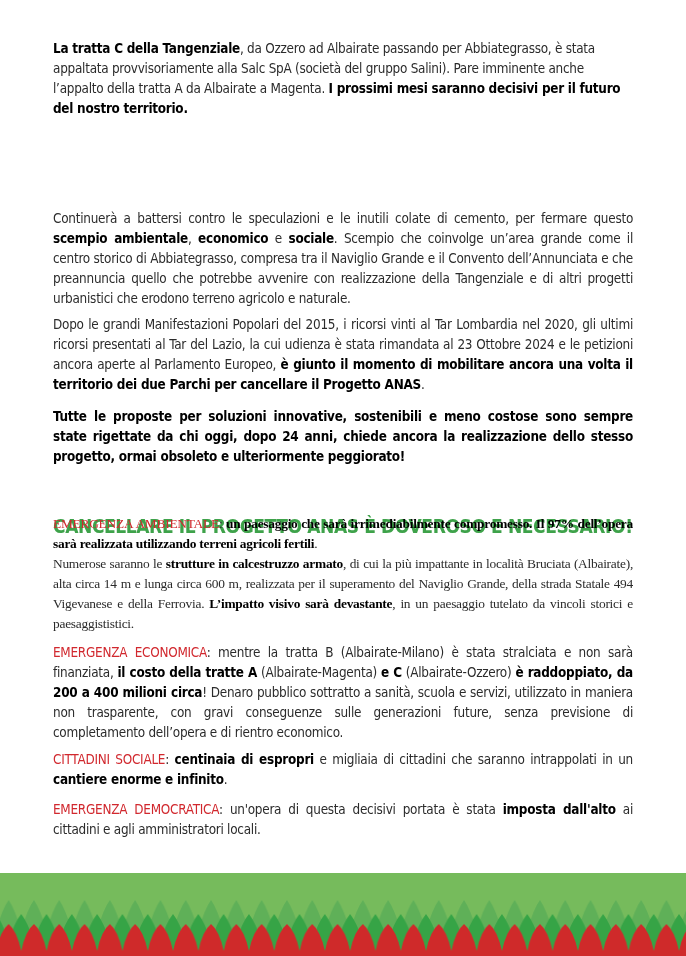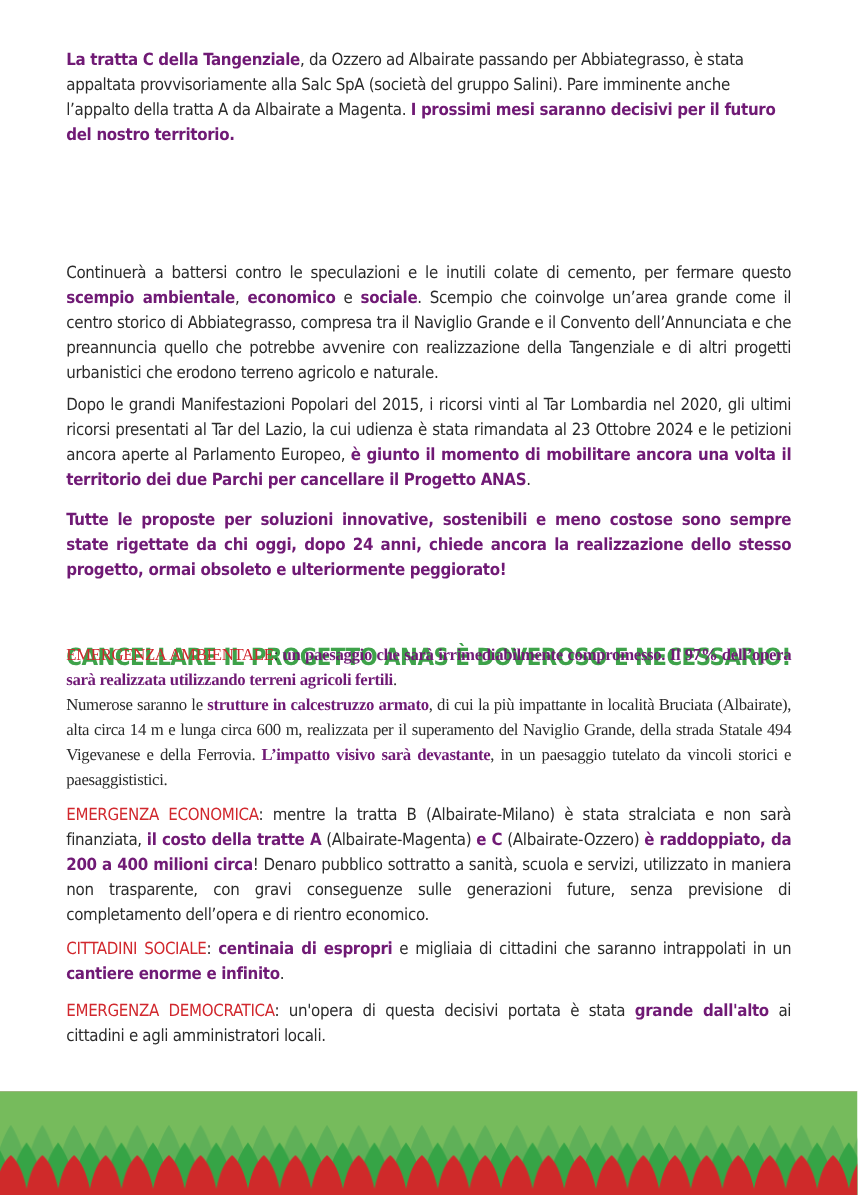--- a/index.html
+++ b/index.html
@@ -6,21 +6,21 @@
   body {
     width: 686px; height: 956px; overflow: hidden; background: #ffffff;
     font-family: "DejaVu Sans Condensed", "Liberation Sans Narrow", "Liberation Sans", sans-serif;
     color: #2b2b2b; position: relative;
   }
   .page { position: absolute; left: 53px; top: 0; width: 580px; }
   .p {
     font-size: 13.4px; line-height: 20px; margin: 0; text-align: justify;
     font-stretch: condensed; letter-spacing: -0.25px;
   }
-  .p b { font-weight: bold; color: #701a75; }
+  .p b { font-weight: bold; color: #000000; }
   .p .red { color: #d1282e; }
   .h {
     color: #3ea24a; font-weight: bold; font-size: 19px; line-height: 21px;
     margin: 0; letter-spacing: -0.4px; font-stretch: condensed;
   }
   #p1 { position: absolute; top: 39px; }
   #h1 { position: absolute; top: 159px; }
   #p2 { position: absolute; top: 209px; }
   #p3 { position: absolute; top: 315px; }
   #p4 { position: absolute; top: 407px; }
@@ -48,21 +48,21 @@
   <p id="p4" class="p"><b>Tutte le proposte per soluzioni innovative, sostenibili e meno costose sono sempre state rigettate da chi oggi, dopo 24 anni, chiede ancora la realizzazione dello stesso progetto, ormai obsoleto e ulteriormente peggiorato!</b></p>
 
   <h2 id="h2" class="h">CANCELLARE IL PROGETTO ANAS È DOVEROSO E NECESSARIO!</h2>
 
   <p id="p5" class="p"><span class="red">EMERGENZA AMBIENTALE</span><span>: </span><b>un paesaggio che sarà irrimediabilmente compromesso. Il 97% dell’opera sarà realizzata utilizzando terreni agricoli fertili</b><span>.</span><br><span>Numerose saranno le </span><b>strutture in calcestruzzo armato</b><span>, di cui la più impattante in località Bruciata (Albairate), alta circa 14 m e lunga circa 600 m, realizzata per il superamento del Naviglio Grande, della strada Statale 494 Vigevanese e della Ferrovia. </span><b>L’impatto visivo sarà devastante</b><span>, in un paesaggio tutelato da vincoli storici e paesaggististici.</span></p>
 
   <p id="p6" class="p"><span class="red">EMERGENZA ECONOMICA</span><span>: mentre la tratta B (Albairate-Milano) è stata stralciata e non sarà finanziata, </span><b>il costo della tratte A</b><span> (Albairate-Magenta) </span><b>e C</b><span> (Albairate-Ozzero) </span><b>è raddoppiato, da 200 a 400 milioni circa</b><span>! Denaro pubblico sottratto a sanità, scuola e servizi, utilizzato in maniera non trasparente, con gravi conseguenze sulle generazioni future, senza previsione di completamento dell’opera e di rientro economico.</span></p>
 
   <p id="p7" class="p"><span class="red">CITTADINI SOCIALE</span><span>: </span><b>centinaia di espropri</b><span> e migliaia di cittadini che saranno intrappolati in un </span><b>cantiere enorme e infinito</b><span>.</span></p>
 
-  <p id="p8" class="p"><span class="red">EMERGENZA DEMOCRATICA</span><span>: un'opera di questa decisivi portata è stata </span><b>grande dall'alto</b><span> ai cittadini e agli amministratori locali.</span></p>
+  <p id="p8" class="p"><span class="red">EMERGENZA DEMOCRATICA</span><span>: un'opera di questa decisivi portata è stata </span><b>imposta dall'alto</b><span> ai cittadini e agli amministratori locali.</span></p>
 </div>
 
 <svg class="band" viewBox="0 0 686 83" preserveAspectRatio="none" xmlns="http://www.w3.org/2000/svg">
   <defs>
     <pattern id="back" x="-4" y="0" width="25.3" height="83" patternUnits="userSpaceOnUse">
       <path d="M0 83 L0 58 Q6 36 12.65 27 Q19 36 25.3 58 L25.3 83 Z" fill="#5fb058"></path>
     </pattern>
     <pattern id="mid" x="8.6" y="0" width="25.3" height="83" patternUnits="userSpaceOnUse">
       <path d="M0 83 L0 68 Q6 49 12.65 41 Q19 49 25.3 68 L25.3 83 Z" fill="#36a446"></path>
     </pattern>

